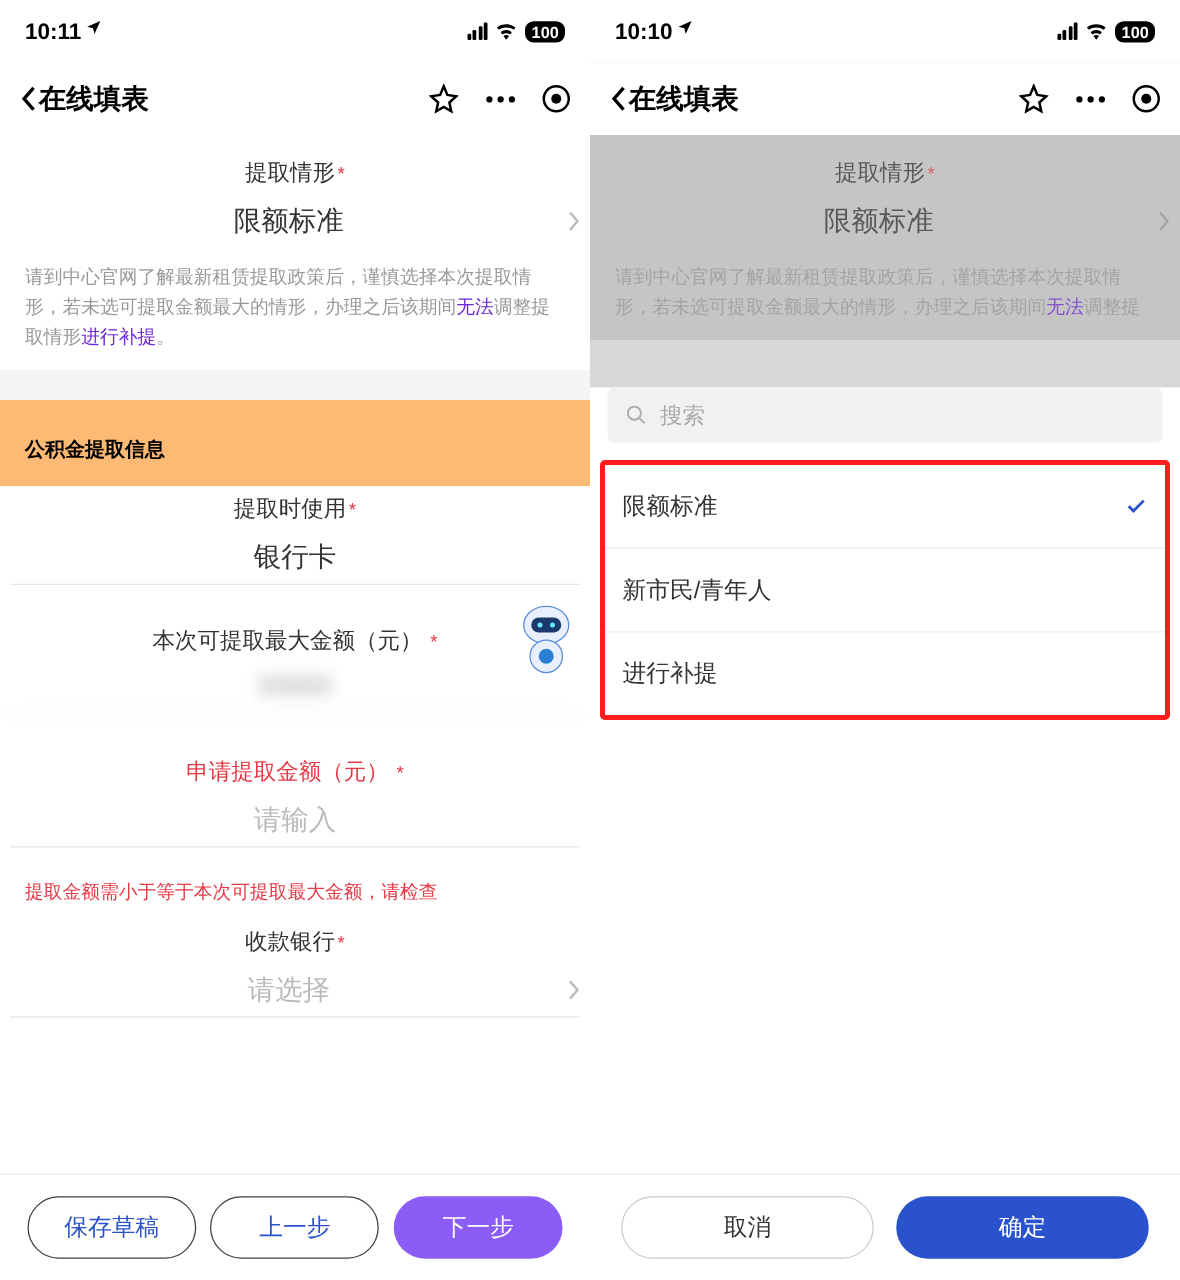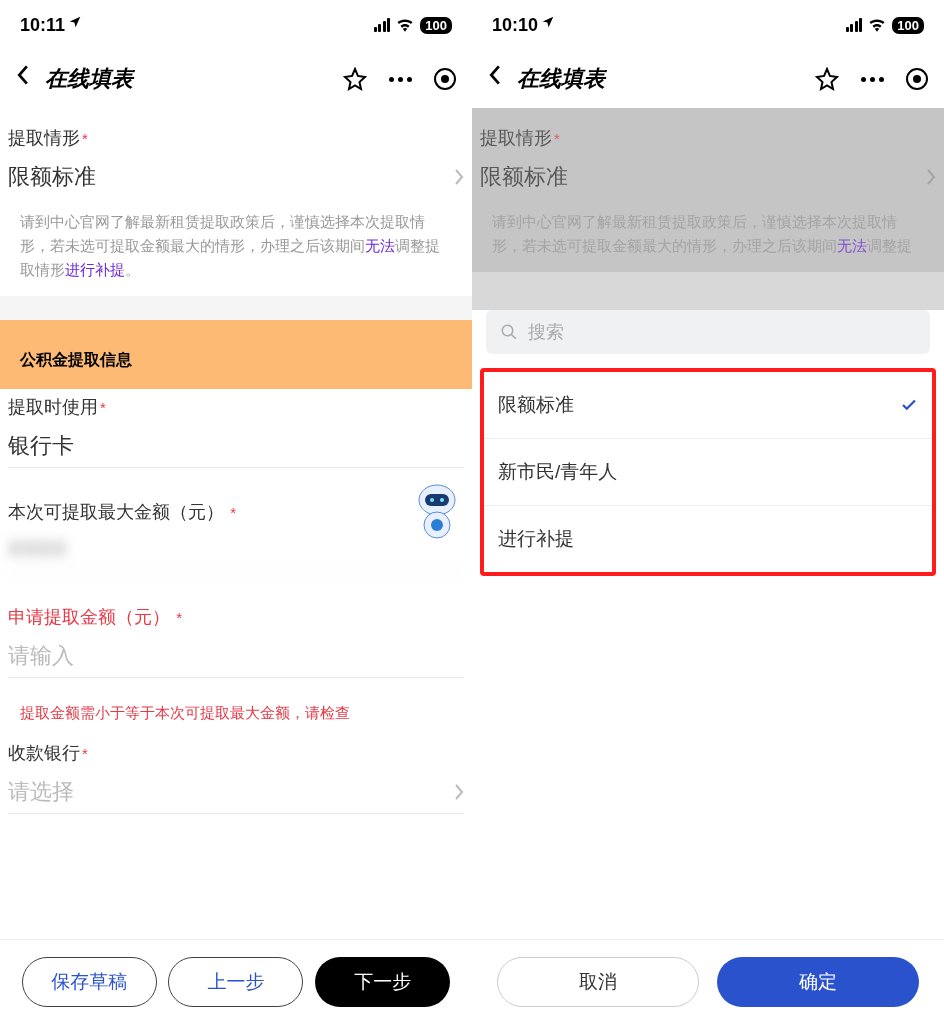--- a/index.html
+++ b/index.html
@@ -74,22 +74,22 @@
     .nav-bar {
       height: 58px;
       display: flex;
       justify-content: space-between;
       align-items: center;
       padding: 0 16px;
       background: #fff;
     }
     .nav-left {
       display: flex;
-      gap: 16px;
-      font-style: italic;
+      align-items: center;
+      gap: 2px;
     }
     .nav-title {
       font-size: 22px;
       font-weight: 700;
     }
     .nav-right {
       display: flex;
       align-items: center;
       gap: 22px;
     }
@@ -130,20 +130,21 @@
     .content {
       padding: 0;
     }
     .section-gap {
       height: 24px;
       background: #f5f5f5;
     }
     .field-group {
       background: #fff;
       padding: 18px 8px 12px;
+      text-align: center;
     }
     .field-label {
       font-size: 18px;
       color: #333;
       margin-bottom: 12px;
     }
     .field-label .req {
       color: #e63946;
       margin-left: 2px;
       font-size: 15px;
@@ -226,21 +227,21 @@
       justify-content: center;
       font-size: 19px;
     }
     .btn-outline {
       border: 1px solid #404040;
       color: #2952cc;
       background: #fff;
       width: 135px;
     }
     .btn-primary {
-      background: #000000;
+      background: #8b5cf6;
       color: #fff;
       width: 135px;
       text-align: right;
     }
     .btn-outline-dark {
       border: 1px solid #ccc;
       color: #333;
       background: #fff;
       width: 202px;
     }

